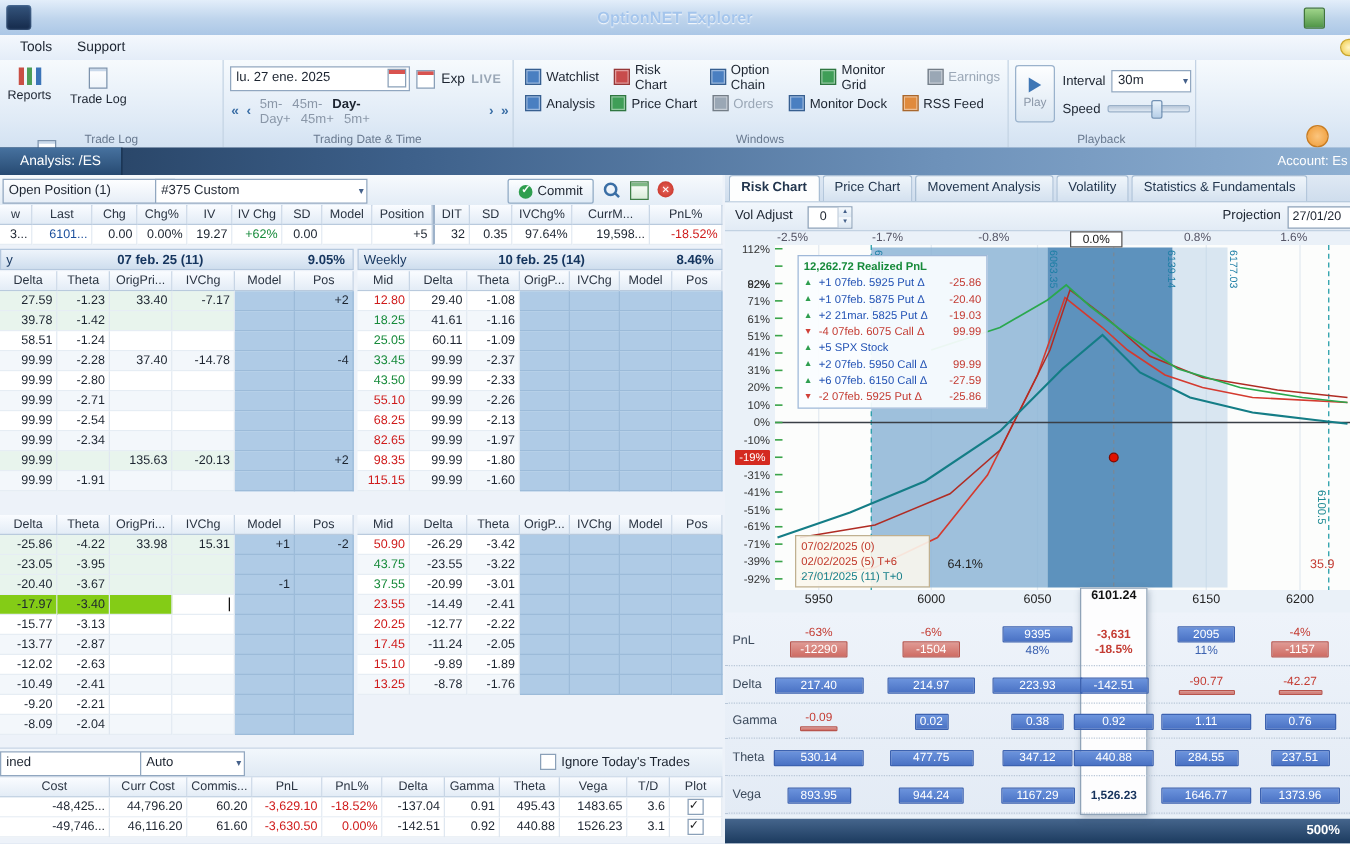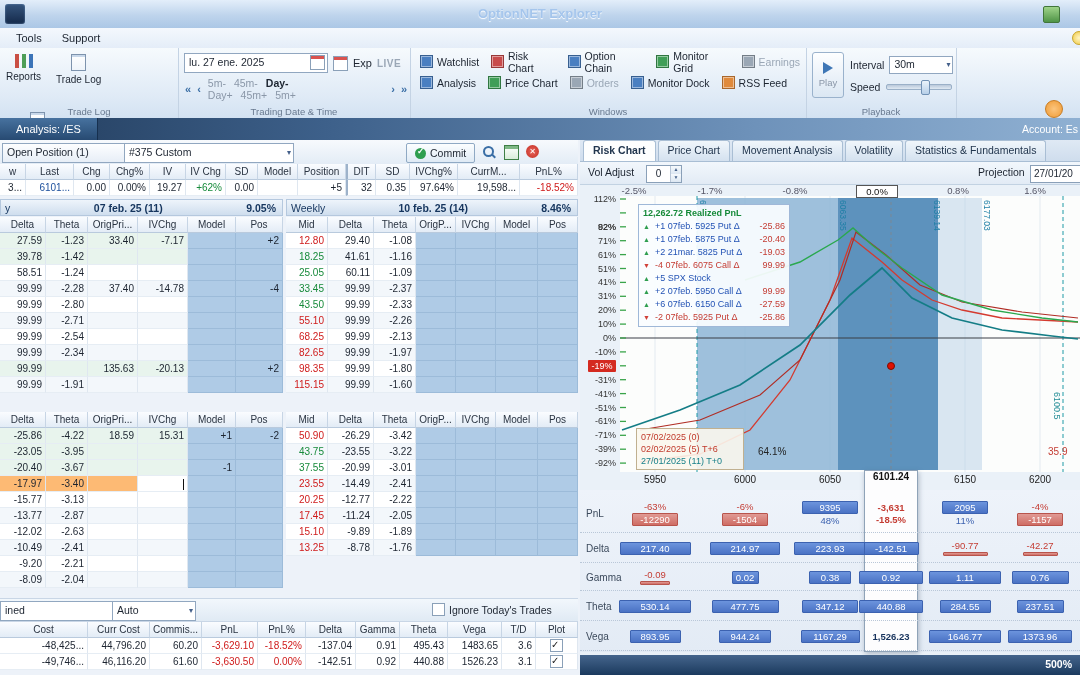--- a/index.html
+++ b/index.html
@@ -66,21 +66,21 @@
   .ic-del{position:absolute;left:526px;top:5px;width:13px;height:13px;border-radius:50%;background:radial-gradient(#e8655c,#c22c20)}
   .ic-del::after{content:"✕";display:block;text-align:center;font-size:8px;line-height:13px;color:#fff}
   
   .trow{display:flex}
   .tc{flex:none;height:16px;line-height:15px;padding:0 3px;font-size:10px;text-align:right;white-space:nowrap;overflow:hidden;border-right:1px solid #dfe7f0;border-bottom:1px solid #e6edf4;background:#fff;box-sizing:border-box}
   .tc.th{background:linear-gradient(#fafcff,#e3ecf6);border-right:1px solid #c7d5e5;border-bottom:1px solid #b9cadd;color:#2a3442;text-align:center}
   .tc.split{border-left:2px solid #9db2ca}
   .red{color:#cf1b1b}.green{color:#168a3a}.blue{color:#1c4f9c}.bold{font-weight:bold}
   .chrow{display:flex}
   .t-g .tc{background:#e8f4ed}
-  .t-y .tc{background:#fdba74}
+  .t-y .tc{background:#84cc16}
   .odd .tc{background:#f3f7fb}
   .tc.sel{background:#afcbe6 !important;border-right-color:#9cbbd9;border-bottom-color:#9cbbd9}
   .tc.caretcell{background:#fff !important;text-align:left}
   .caret{display:inline-block;width:1px;height:11px;background:#111;vertical-align:middle;margin-left:42px}
   .expbar{position:absolute;top:59px;height:17px;background:linear-gradient(#eef4fb,#cfdeee);border:1px solid #b5c8de;display:flex;align-items:center;font-size:10.5px;color:#15355e;box-sizing:border-box}
   .expbar .exp-left{padding-left:4px}
   .expbar .exp-center{flex:1;text-align:center;font-weight:bold}
   .expbar .exp-pct{font-weight:bold;padding-right:6px}
   #foot-controls{position:absolute;left:0;top:458px;width:578px;height:22px;background:linear-gradient(#f2f7fc,#e0eaf4);border-top:1px solid #c9d6e6;border-bottom:1px solid #c9d6e6}
   #combined-combo{left:0;top:2px;width:108px}
@@ -525,21 +525,21 @@
           <div class="tc th" style="width: 46px;">Delta</div>
           <div class="tc th" style="width: 42px;">Theta</div>
           <div class="tc th" style="width: 50px;">OrigPri...</div>
           <div class="tc th" style="width: 50px;">IVChg</div>
           <div class="tc th" style="width: 48px;">Model</div>
           <div class="tc th" style="width: 47px;">Pos</div>
         </div>
         <div class="chrow t-g">
           <div class="tc" style="width: 46px;">-25.86</div>
           <div class="tc" style="width: 42px;">-4.22</div>
-          <div class="tc" style="width: 50px;">18.59</div>
+          <div class="tc" style="width: 50px;">33.98</div>
           <div class="tc" style="width: 50px;">15.31</div>
           <div class="tc sel" style="width: 48px;">+1</div>
           <div class="tc sel" style="width: 47px;">-2</div>
         </div>
         <div class="chrow t-g">
           <div class="tc" style="width: 46px;">-23.05</div>
           <div class="tc" style="width: 42px;">-3.95</div>
           <div class="tc" style="width: 50px;"></div>
           <div class="tc" style="width: 50px;"></div>
           <div class="tc sel" style="width: 48px;"></div>

